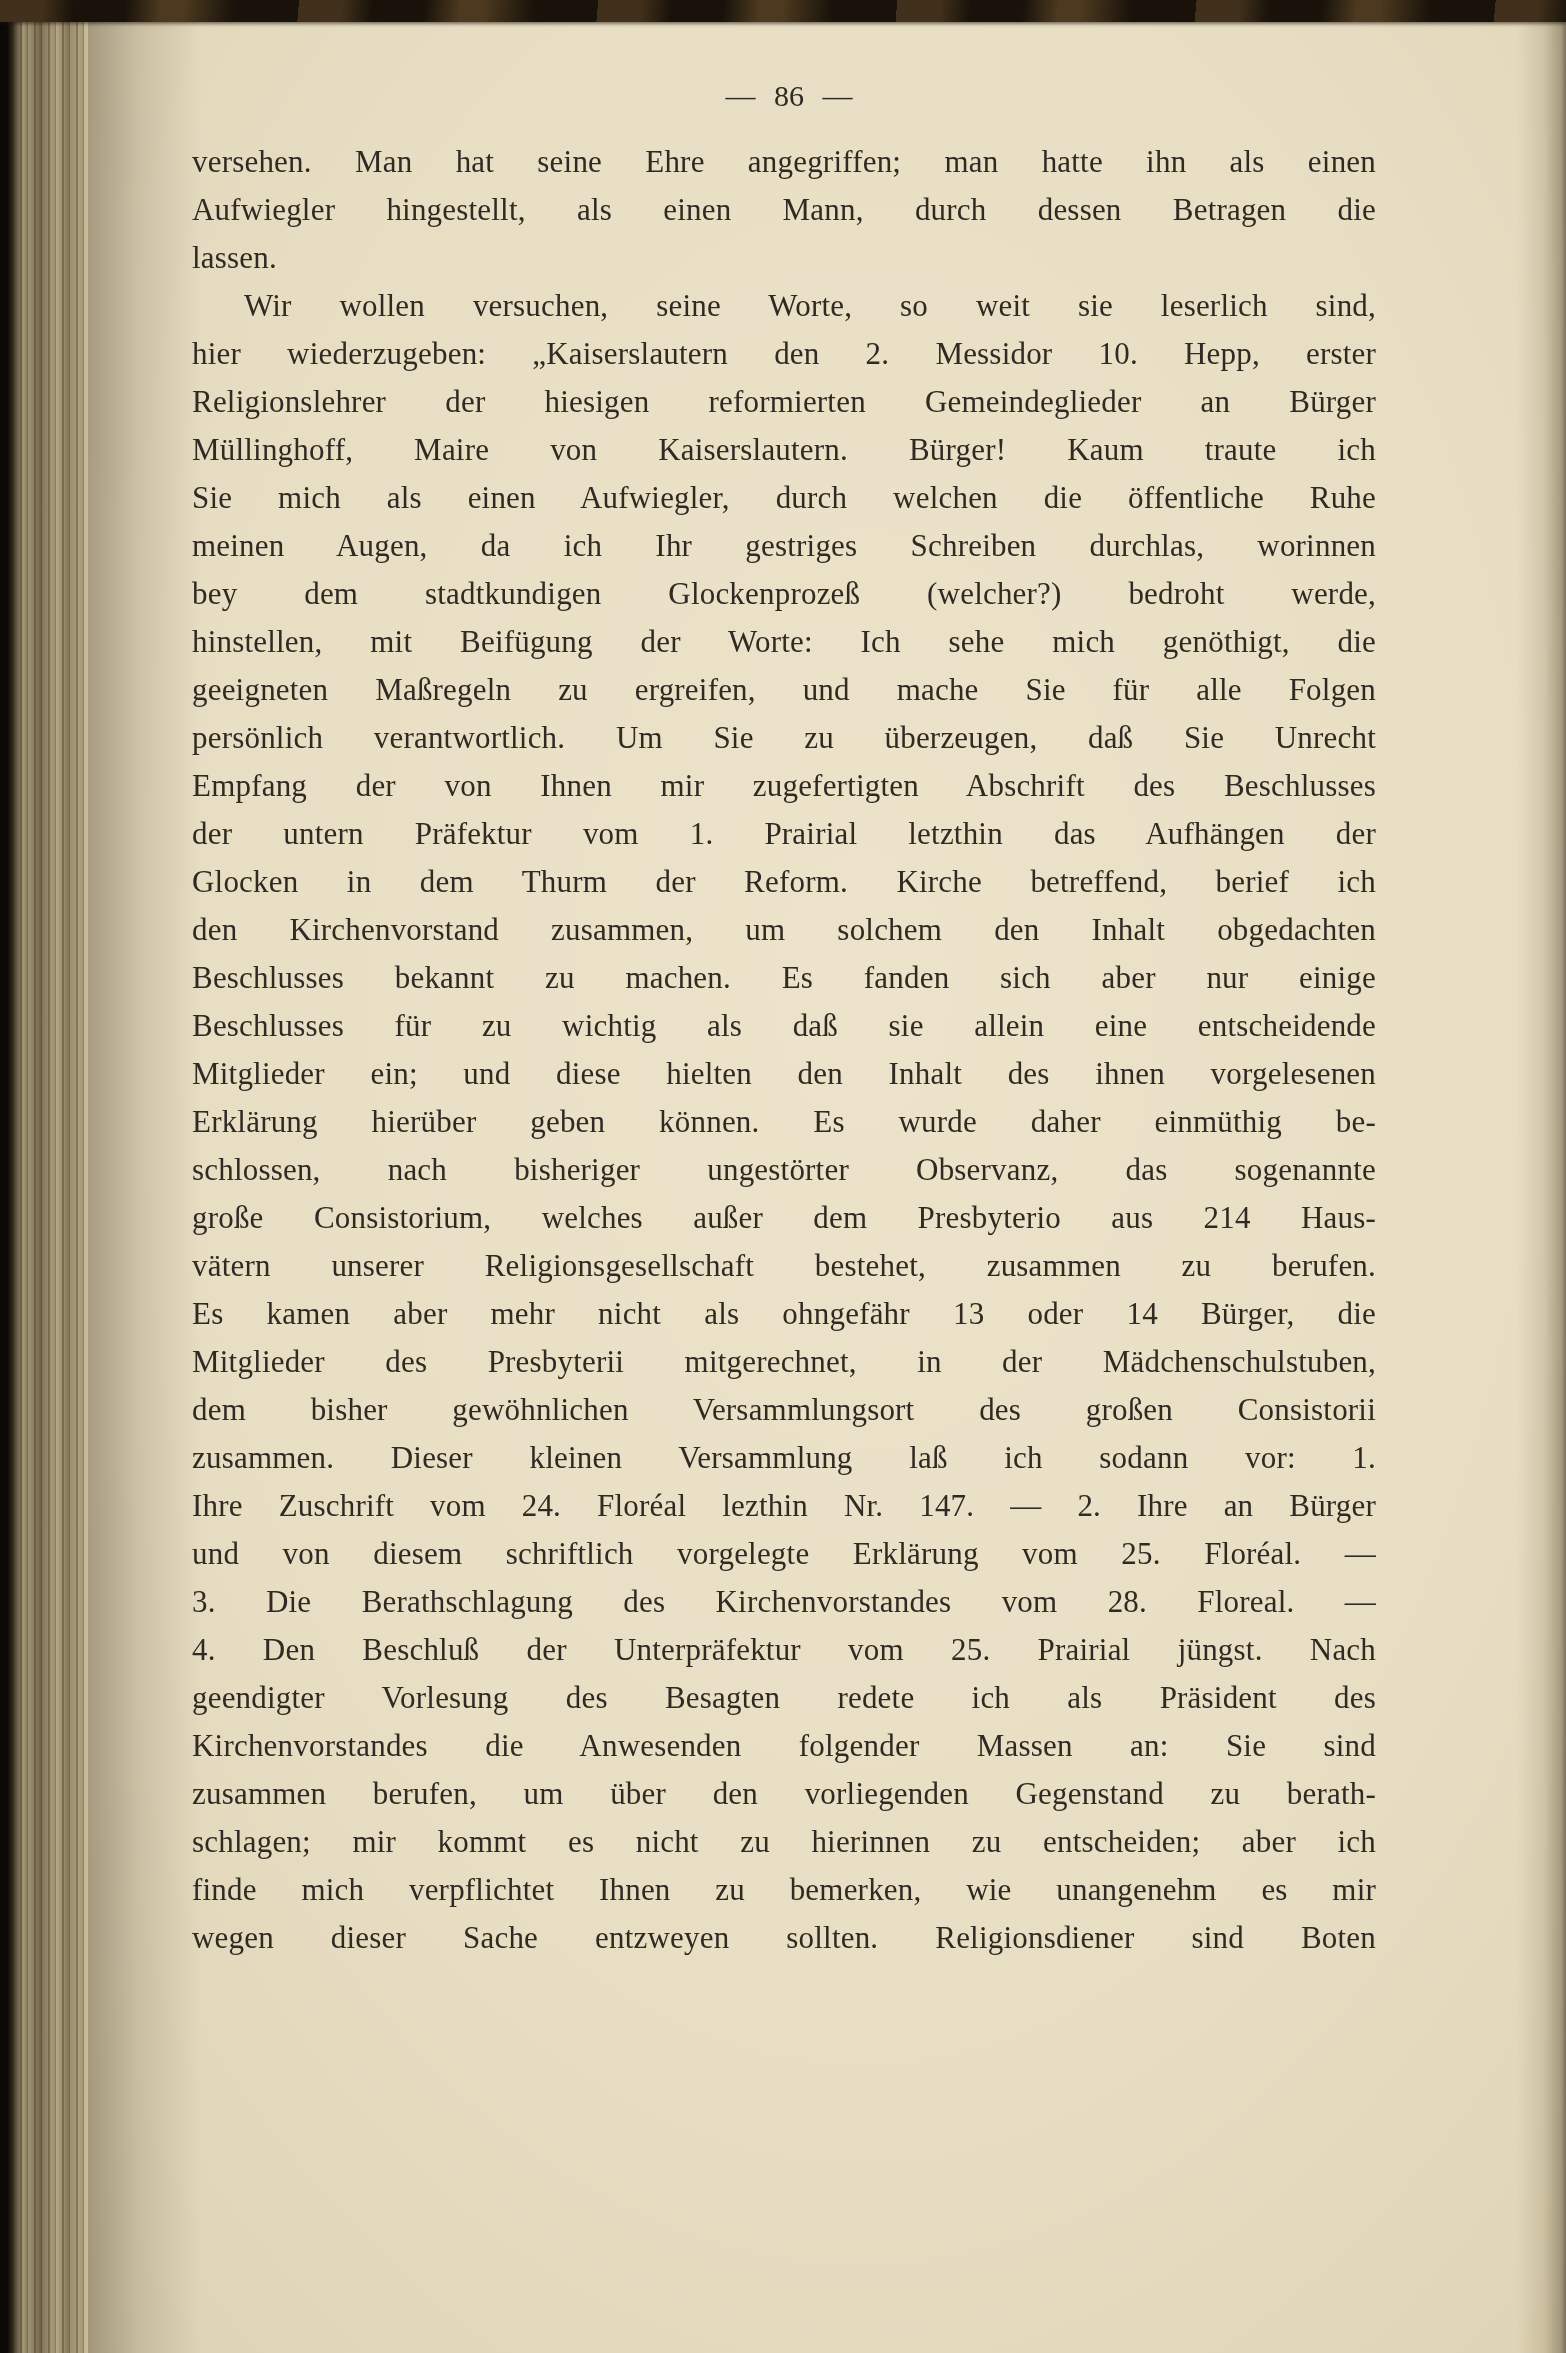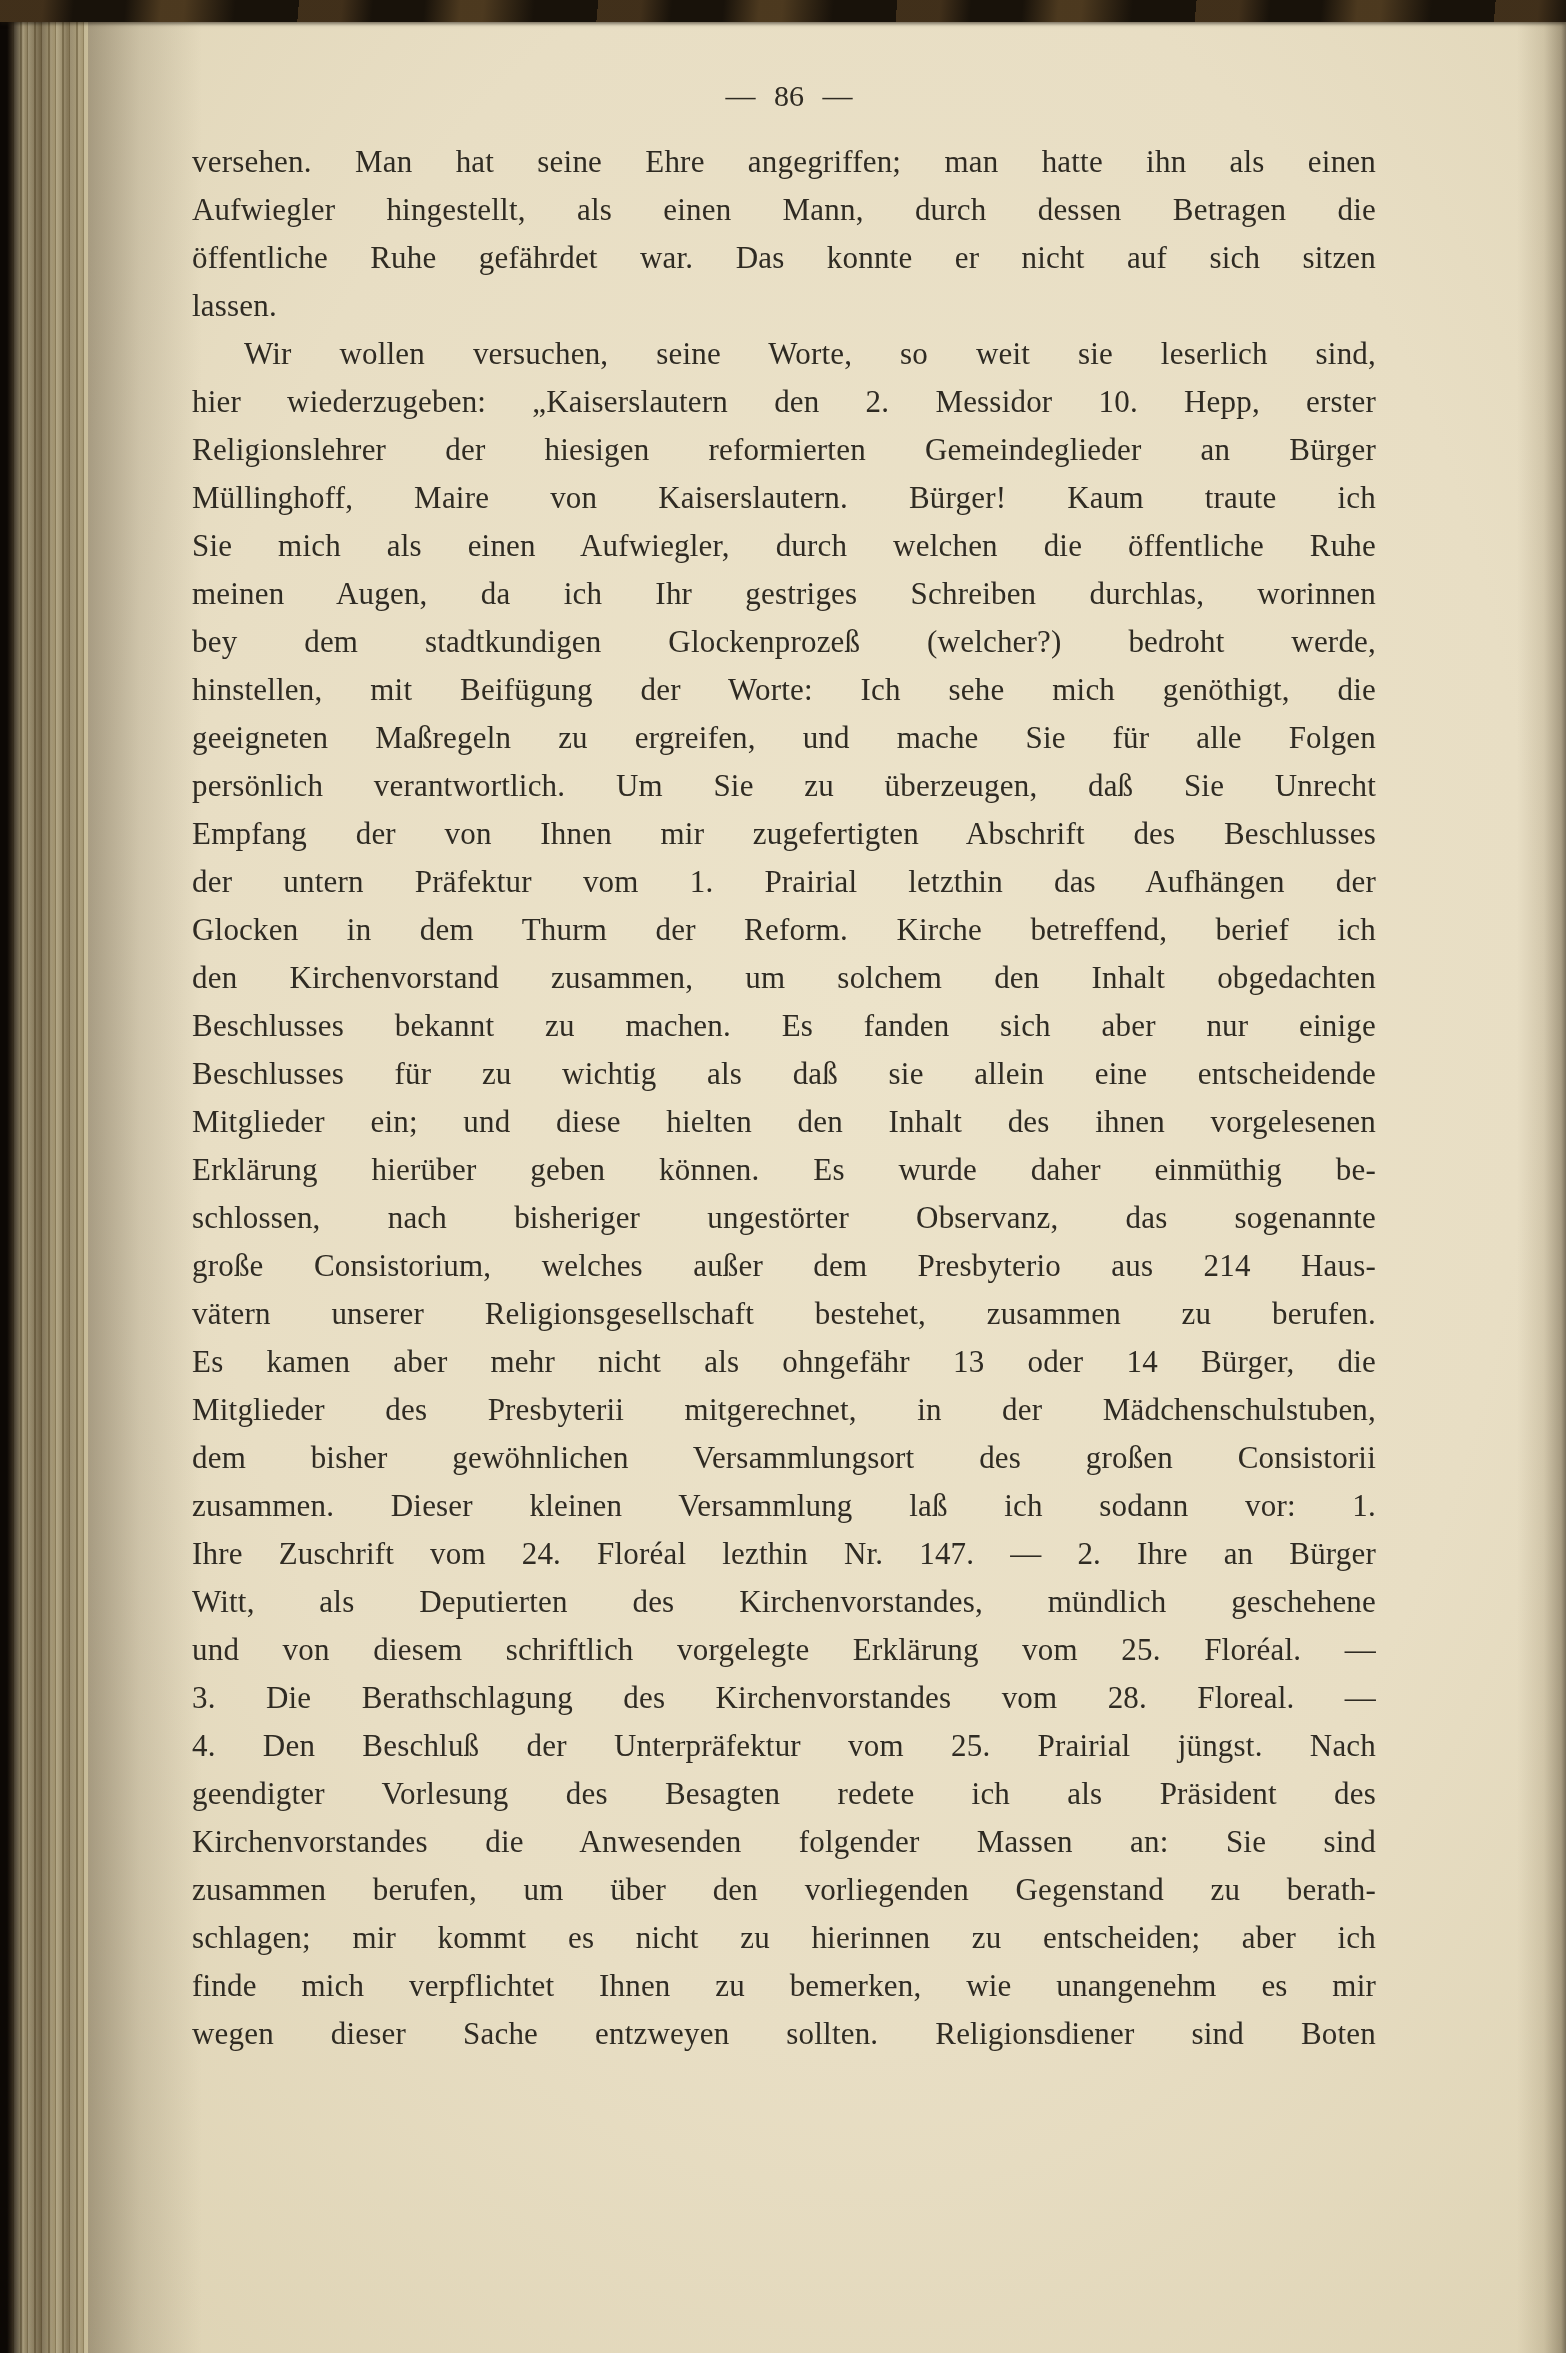--- a/index.html
+++ b/index.html
@@ -123,21 +123,20 @@
 <div class="gutter-shadow"></div>
 <div class="right-edge"></div>
 <div class="top-edge"></div>
 
 <div class="page-number">— 86 —</div>
 
 <div class="text-block">
 
 <div class="line">versehen. Man hat seine Ehre angegriffen; man hatte ihn als einen</div>
     <div class="line">Aufwiegler hingestellt, als einen Mann, durch dessen Betragen die</div>
-    <div class="line">öffentliche Ruhe gefährdet war. Das konnte er nicht auf sich sitzen</div>
     <div class="line noj">lassen.</div>
     <div class="line ind">Wir wollen versuchen, seine Worte, so weit sie leserlich sind,</div>
     <div class="line">hier wiederzugeben: „Kaiserslautern den 2. Messidor 10. Hepp, erster</div>
     <div class="line">Religionslehrer der hiesigen reformierten Gemeindeglieder an Bürger</div>
     <div class="line">Müllinghoff, Maire von Kaiserslautern. Bürger! Kaum traute ich</div>
     <div class="line">Sie mich als einen Aufwiegler, durch welchen die öffentliche Ruhe</div>
     <div class="line">meinen Augen, da ich Ihr gestriges Schreiben durchlas, worinnen</div>
     <div class="line">bey dem stadtkundigen Glockenprozeß (welcher?) bedroht werde,</div>
     <div class="line">hinstellen, mit Beifügung der Worte: Ich sehe mich genöthigt, die</div>
     <div class="line">geeigneten Maßregeln zu ergreifen, und mache Sie für alle Folgen</div>
@@ -151,21 +150,20 @@
     <div class="line">Mitglieder ein; und diese hielten den Inhalt des ihnen vorgelesenen</div>
     <div class="line">Erklärung hierüber geben können. Es wurde daher einmüthig be-</div>
     <div class="line">schlossen, nach bisheriger ungestörter Observanz, das sogenannte</div>
     <div class="line">große Consistorium, welches außer dem Presbyterio aus 214 Haus-</div>
     <div class="line">vätern unserer Religionsgesellschaft bestehet, zusammen zu berufen.</div>
     <div class="line">Es kamen aber mehr nicht als ohngefähr 13 oder 14 Bürger, die</div>
     <div class="line">Mitglieder des Presbyterii mitgerechnet, in der Mädchenschulstuben,</div>
     <div class="line">dem bisher gewöhnlichen Versammlungsort des großen Consistorii</div>
     <div class="line">zusammen. Dieser kleinen Versammlung laß ich sodann vor: 1.</div>
     <div class="line">Ihre Zuschrift vom 24. Floréal lezthin Nr. 147. — 2. Ihre an Bürger</div>
-    <div class="line">Witt, als Deputierten des Kirchenvorstandes, mündlich geschehene</div>
     <div class="line">und von diesem schriftlich vorgelegte Erklärung vom 25. Floréal. —</div>
     <div class="line">3. Die Berathschlagung des Kirchenvorstandes vom 28. Floreal. —</div>
     <div class="line">4. Den Beschluß der Unterpräfektur vom 25. Prairial jüngst. Nach</div>
     <div class="line">geendigter Vorlesung des Besagten redete ich als Präsident des</div>
     <div class="line">Kirchenvorstandes die Anwesenden folgender Massen an: Sie sind</div>
     <div class="line">zusammen berufen, um über den vorliegenden Gegenstand zu berath-</div>
     <div class="line">schlagen; mir kommt es nicht zu hierinnen zu entscheiden; aber ich</div>
     <div class="line">finde mich verpflichtet Ihnen zu bemerken, wie unangenehm es mir</div>
     <div class="line">wegen dieser Sache entzweyen sollten. Religionsdiener sind Boten</div>
   </div>

